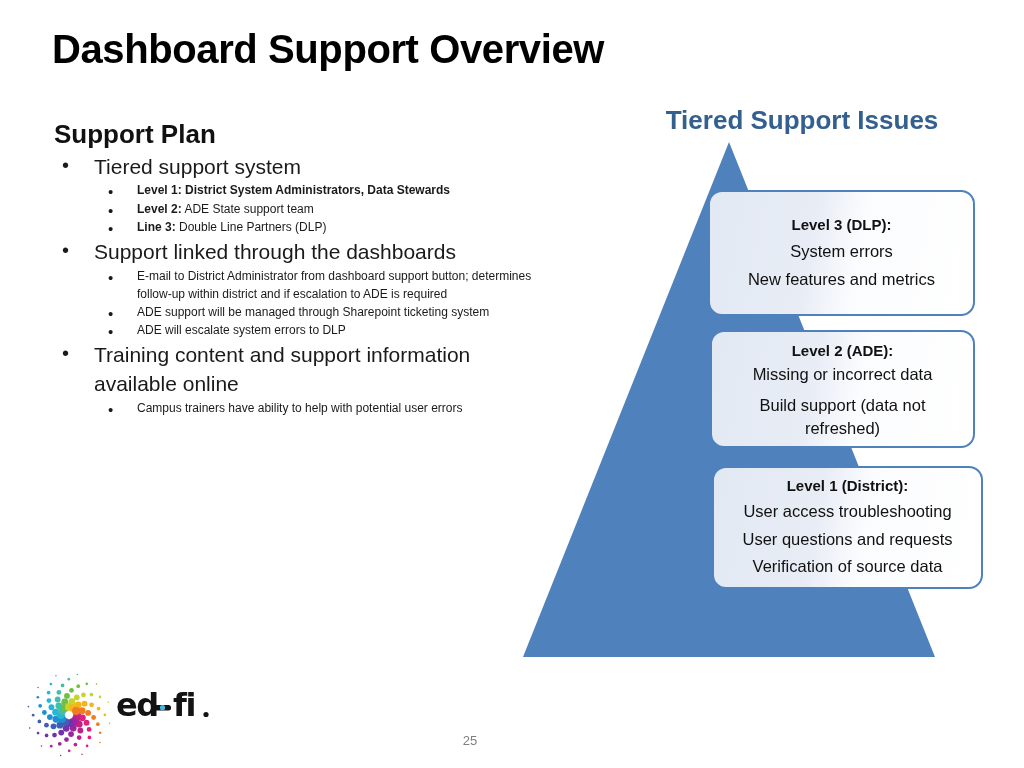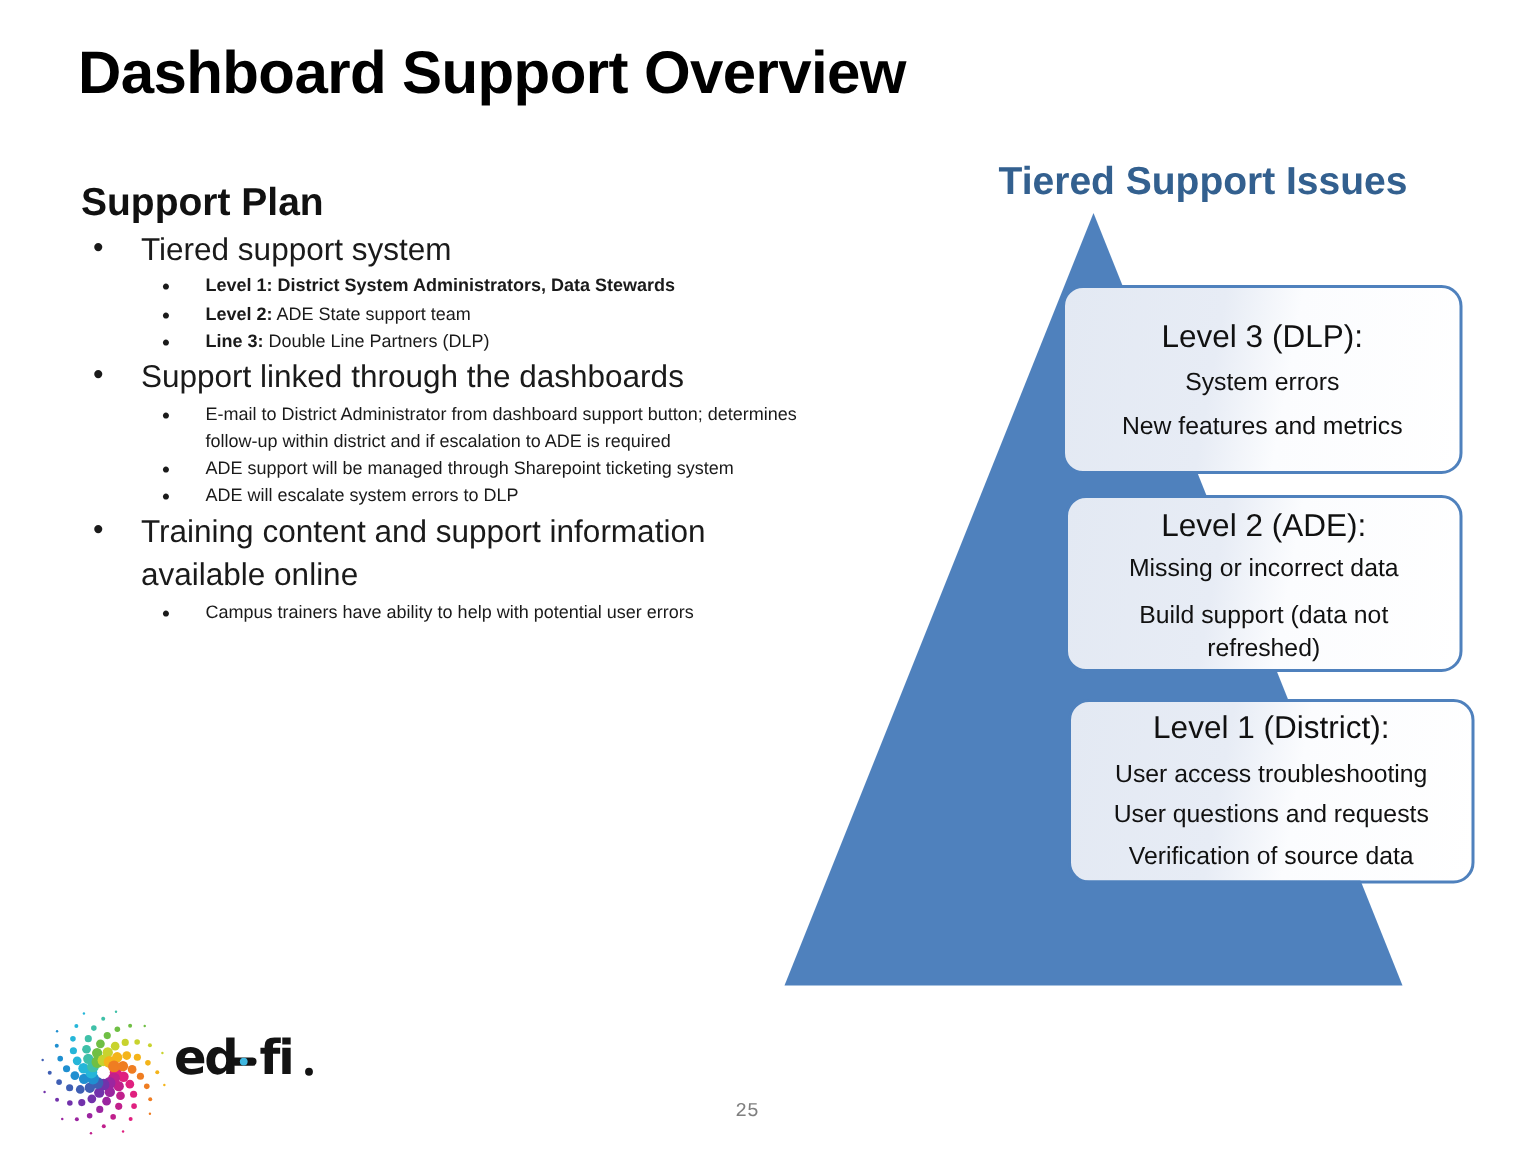--- a/index.html
+++ b/index.html
@@ -65,21 +65,21 @@
     border:2.2px solid #4f81bd;
     border-radius:14px;
     box-sizing:border-box;
     background:linear-gradient(100deg,#e3e9f3 0%,#e7ecf5 38%,#fbfcfe 56%,#ffffff 100%);
     text-align:center;
     color:#111;
     display:flex;flex-direction:column;justify-content:center;
     padding:4px 10px;
   }
   .tier-box .tline{font-size:16.5px;line-height:1.52;}
-  .tier-box .thead{font-size:21px;font-weight:normal;line-height:1.6;}
+  .tier-box .thead{font-size:15px;font-weight:bold;line-height:1.6;}
 
   
   #tier3{left:208px;top:95px;width:267px;height:126px;}
   #tier3 .tline{line-height:1.72;}
   
   #tier2{left:210px;top:235px;width:265px;height:118px;}
   #tier2 .l2a{line-height:1.35;}
   #tier2 .l2b{line-height:1.35;margin-top:9px;}
   
   #tier1{left:212px;top:371px;width:271px;height:123px;}
@@ -92,23 +92,23 @@
   .powered-text{
     position:absolute;left:3px;top:36px;
     font-family:"Liberation Sans", sans-serif;
     font-size:8.5px;font-weight:bold;color:#d9a93c;
     letter-spacing:4.2px;
     margin-top:44px;
   }
 
   
   .page-num{
-    position:absolute;left:478px;top:733px;width:40px;
+    position:absolute;left:450px;top:733px;width:40px;
     text-align:center;font-size:13px;color:#7f7f7f;
-    font-family:Liberation Mono, monospace;
+    font-family:Liberation Sans, sans-serif;
   }
 </style>
 </head>
 <body>
 
 <div id="slide">
 
   <div class="slide-title">Dashboard Support Overview</div>
 
   <div class="content-col">

